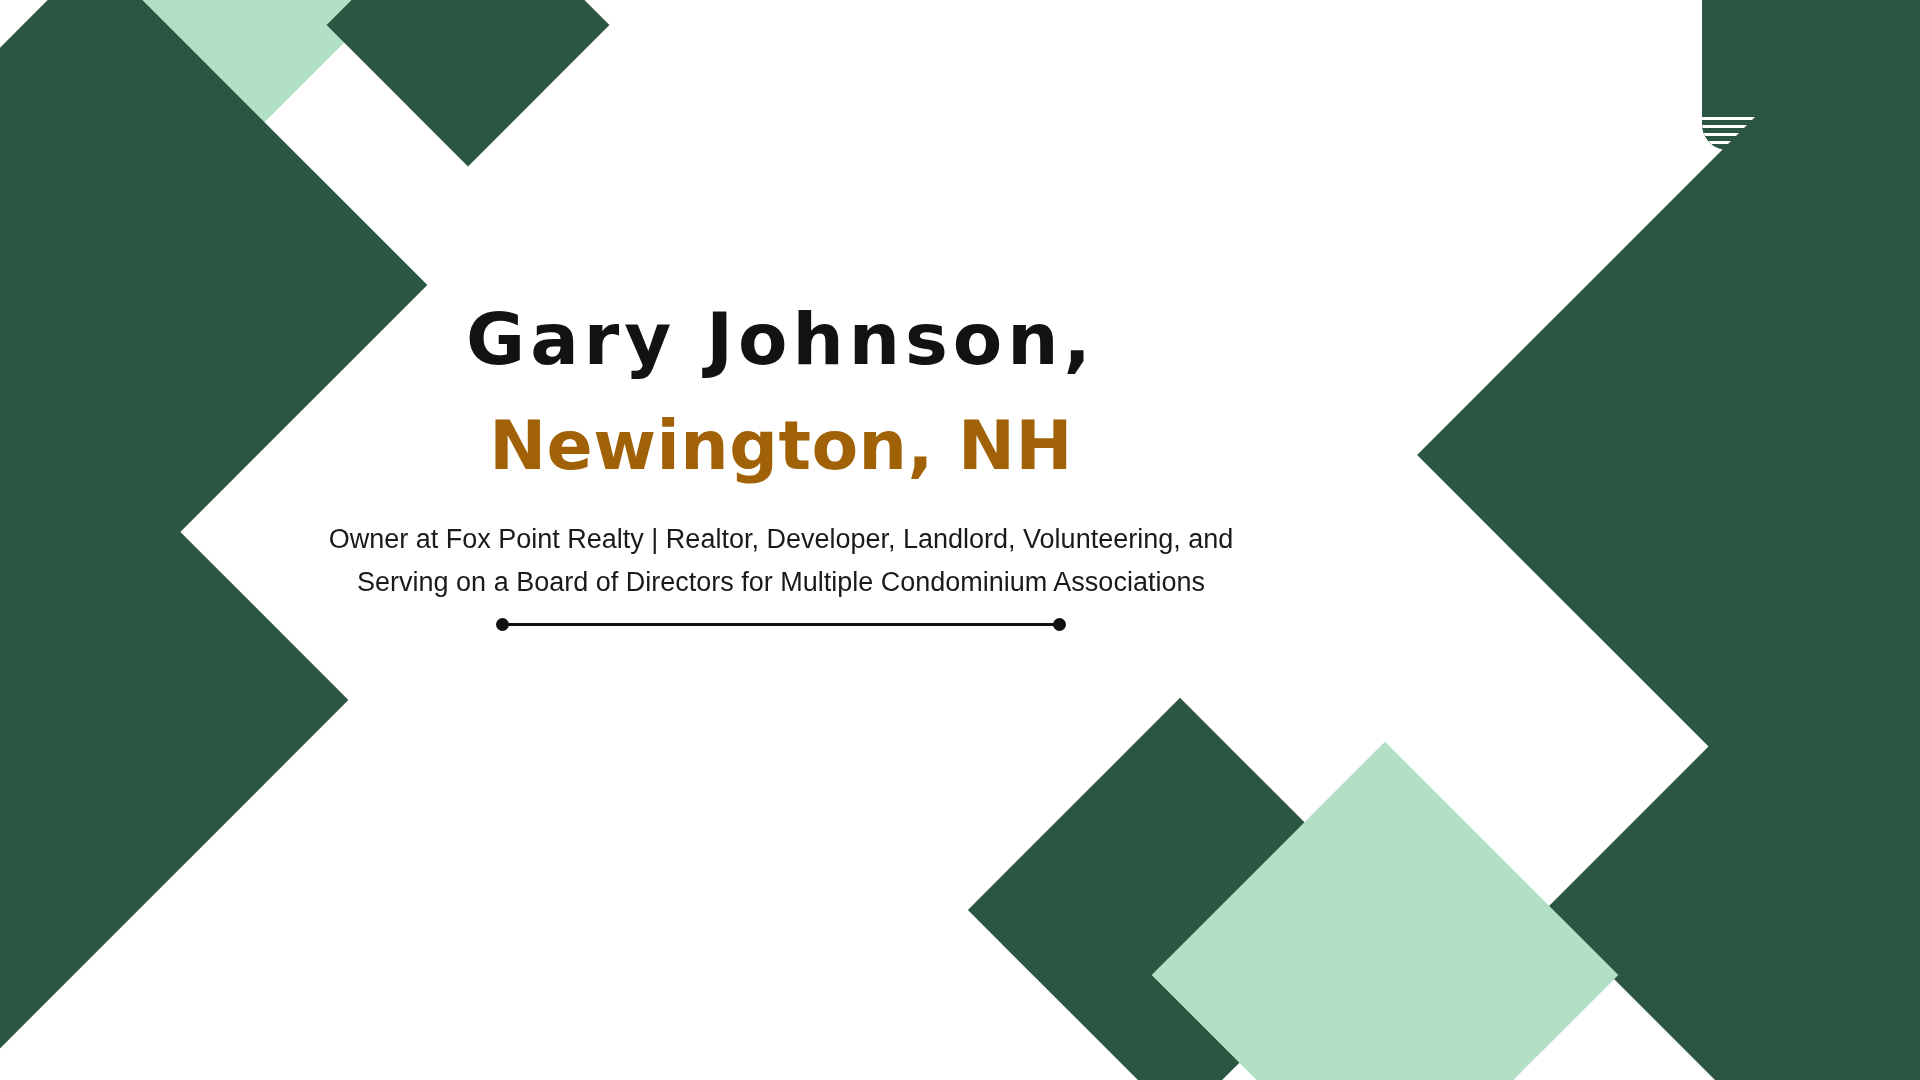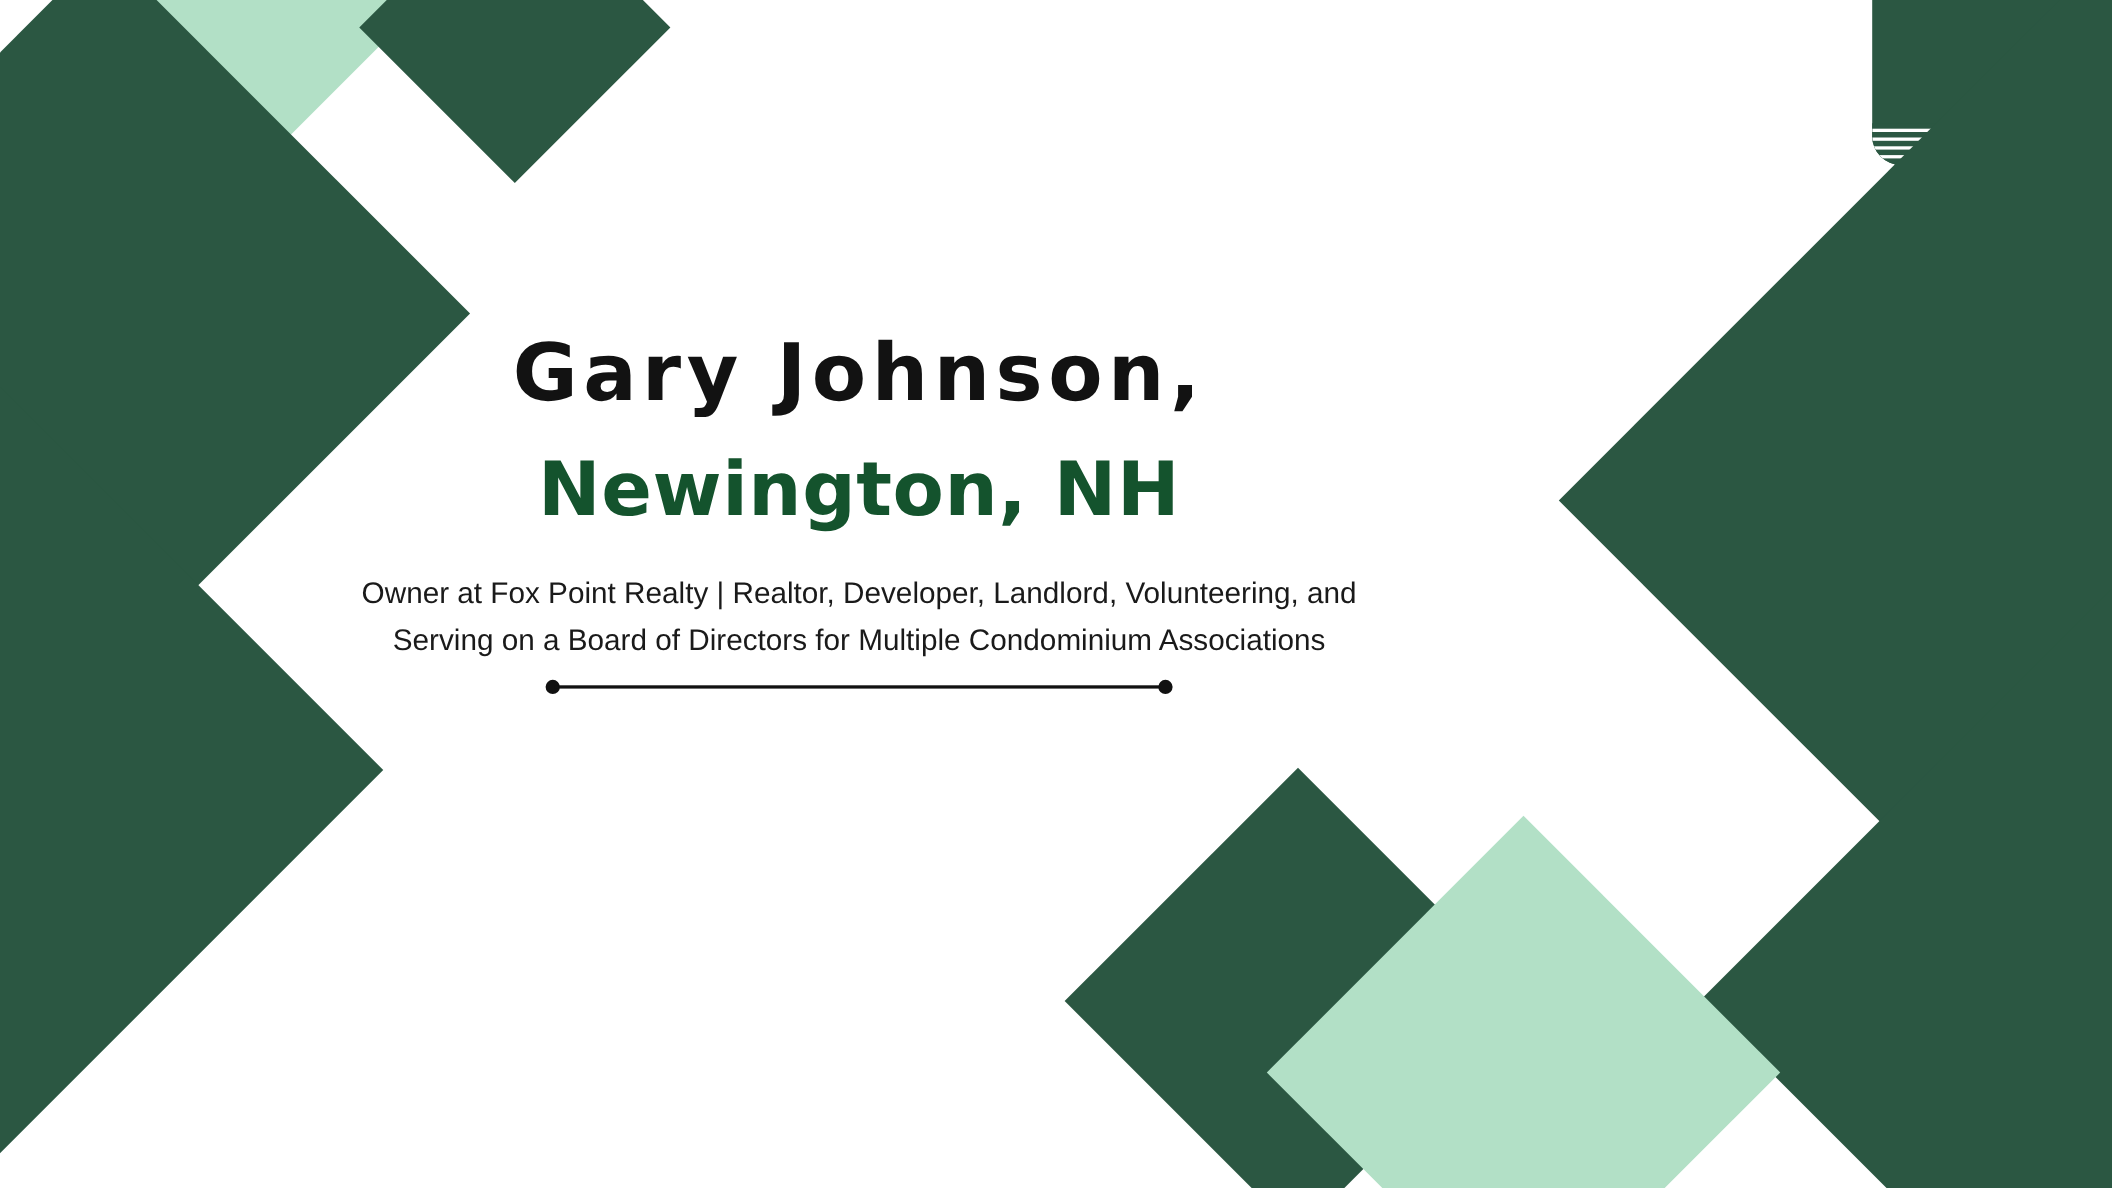--- a/index.html
+++ b/index.html
@@ -135,21 +135,21 @@
     font-weight: bold;
     letter-spacing: 5px;
     color: #121212;
     line-height: 1.1;
     text-align: center;
   }
   .title-location {
     margin-top: 30px;
     font-size: 68px;
     font-weight: bold;
-    color: #14532d;
+    color: #a16207;
     line-height: 1.1;
     text-align: center;
     letter-spacing: 0.5px;
   }
   .subtitle {
     margin-top: 34px;
     width: 980px;
     font-family: "Liberation Sans", sans-serif;
     font-size: 27px;
     color: #1a1a1a;

